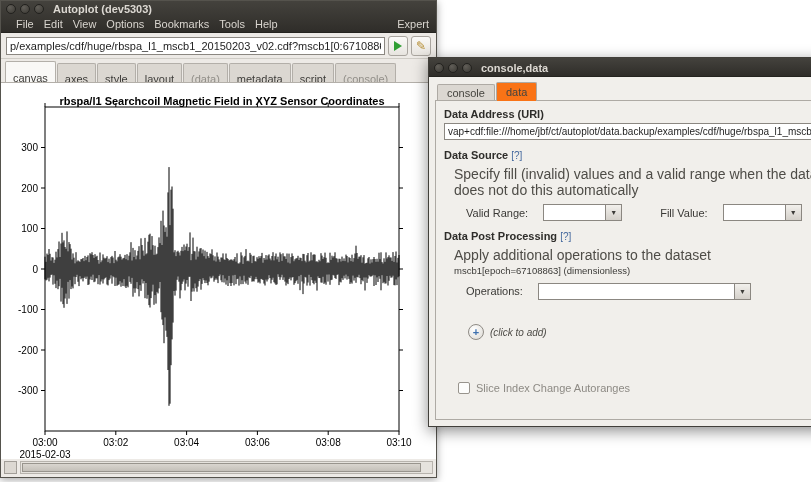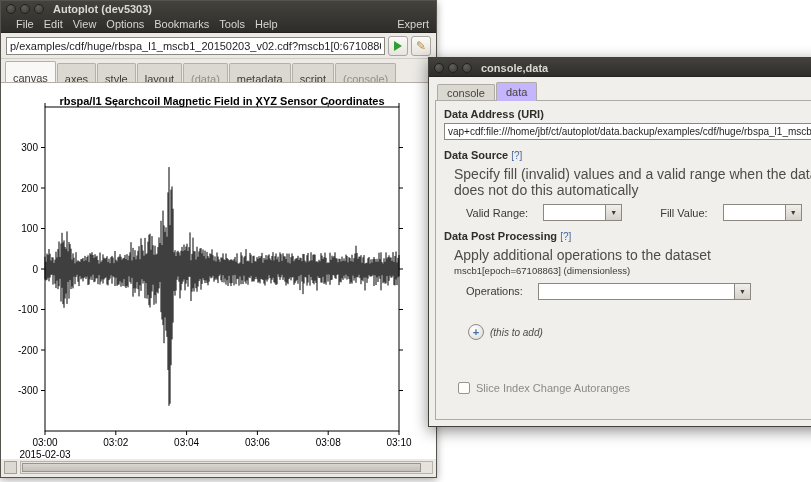--- a/index.html
+++ b/index.html
@@ -40,21 +40,21 @@
   .hbox { width:13px; height:13px; background:#dcd8d2; border:1px solid #a29e98; }
   .htrack { flex:1; height:13px; background:#e6e3de; border:1px solid #b7b3ad; position:relative; }
   .hhandle { position:absolute; left:1px; top:1px; bottom:1px; width:97%; background:linear-gradient(#d9d5cf,#c4c0b9); border:1px solid #98948d; cursor:pointer; }
 
   
   .console-window { position:absolute; left:428px; top:57px; width:460px; height:370px; background:#f1efeb; border:1px solid #42403b; box-shadow:0 4px 14px rgba(0,0,0,.45); display:flex; flex-direction:column; }
   .console-window .titlebar { height:18px; }
   .console-body { flex:1; padding:5px 6px 6px 6px; display:flex; flex-direction:column; overflow:hidden; }
   .tabrow2 { display:flex; align-items:flex-end; height:19px; padding-left:2px; gap:1px; }
   .tab2 { height:17px; line-height:16px; padding:0 9px; font-size:11px; background:#dbd7d1; border:1px solid #aeaaa4; border-bottom:none; border-radius:2px 2px 0 0; color:#45443f; cursor:pointer; }
-  .tab2.active { background:#c4b5fd; height:19px; line-height:18px; position:relative; z-index:2;margin-top:22px; }
+  .tab2.active { background:#f97316; height:19px; line-height:18px; position:relative; z-index:2;margin-top:22px; }
   .tabpane { flex:1; border:1px solid #aeaaa4; background:#f1efeb; margin-top:-1px; padding:7px 8px 18px 8px; display:flex; flex-direction:column; font-size:11px; color:#34332f; position:relative; z-index:1; }
 
   .sec { font-weight:bold; color:#2e2d2a; margin-bottom:3px; }
   .sec .qmark { color:#44689d; font-weight:normal; font-size:10px; cursor:pointer; }
   .uri-input { width:100%; height:17px; border:1px solid #8b8781; background:#fff; font-size:10px; padding:0 3px; color:#1e1e1e; font-family:"Liberation Sans",sans-serif; }
   .help { font-size:14px; color:#4e4c47; margin:2px 0 6px 10px; }
   .frow { display:flex; align-items:center; gap:15px; margin:0 0 9px 22px; }
   .flabel { font-size:11px; color:#3a3936; white-space:nowrap; }
   .combo { display:inline-flex; align-items:stretch; }
   .combo input { height:17px; border:1px solid #8b8781; border-right:none; background:#fff; font-size:10px; padding:0 2px; font-family:"Liberation Sans",sans-serif; }
@@ -242,21 +242,21 @@
               <rect x="1" y="1" width="10" height="3" fill="#5b82b5"></rect>
               <line x1="0.5" y1="7.5" x2="11.5" y2="7.5" stroke="#9a968f"></line>
               <line x1="4.5" y1="4" x2="4.5" y2="11.5" stroke="#9a968f"></line>
               <line x1="8.5" y1="4" x2="8.5" y2="11.5" stroke="#9a968f"></line>
             </svg>
           </button>
         </div>
 
         <div class="add-row">
           <button class="add-btn"><span>+</span></button>
-          <span class="click-add">(this to add)</span>
+          <span class="click-add">(click to add)</span>
         </div>
 
         <div class="cspacer"></div>
 
         <div class="chkrow">
           <span class="chk"></span>
           <span class="chklabel">Slice Index Change Autoranges</span>
         </div>
       </div>
     </div>

